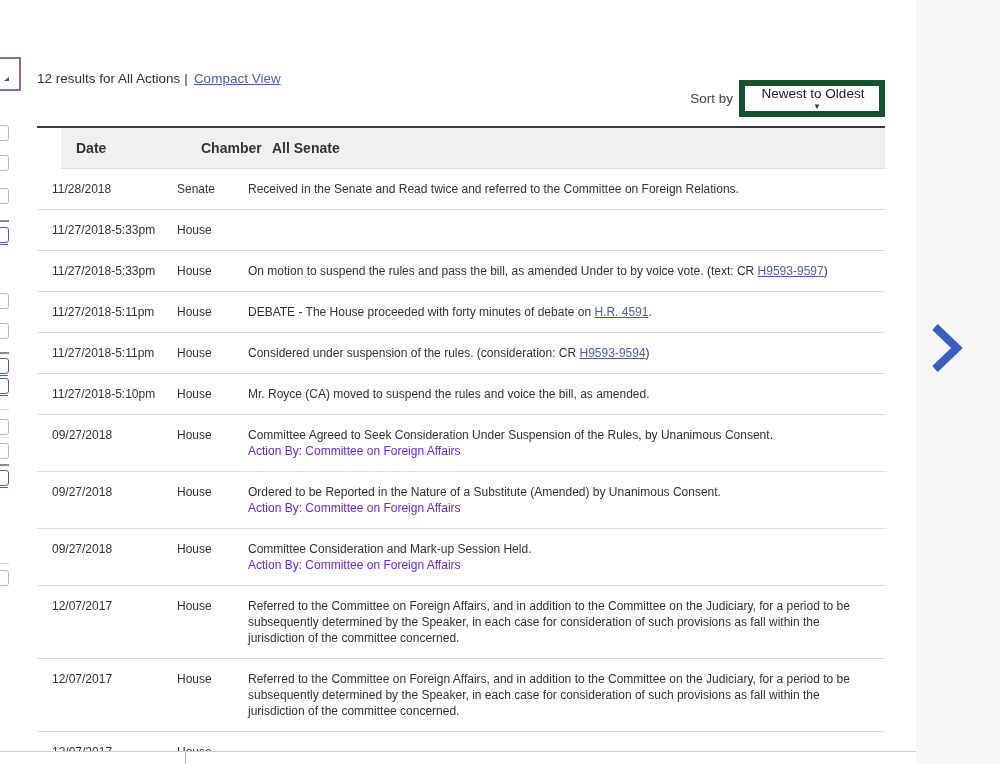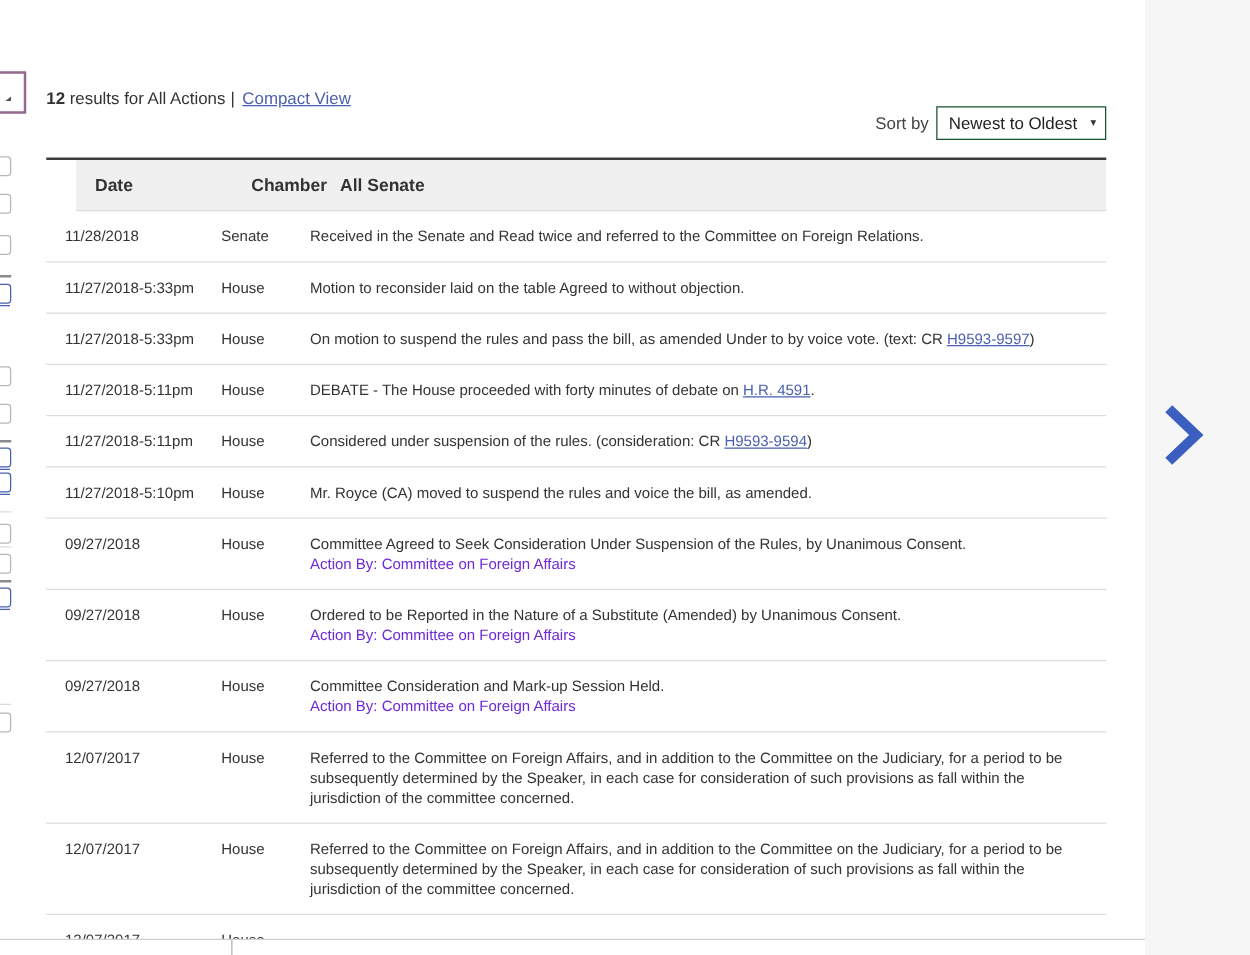--- a/index.html
+++ b/index.html
@@ -40,29 +40,29 @@
   .frag.divider{left:0;width:9px;height:2px;background:#8a8a8a;}
   .frag.dotted{left:0;width:9px;height:1px;background:#dcdcdc;}
 
   
   #main{position:absolute;left:37px;top:64px;width:848px;}
   #results-bar{
     display:flex;align-items:center;justify-content:space-between;
     height:28px;font-size:13.5px;
   }
   #results-left{white-space:nowrap;}
-  #results-count{font-weight:bold;text-align:right;}
+  #results-count{font-weight:normal;text-align:right;}
   .sep{color:#333;padding:0 6px 0 4px;}
   a.link, .link{color:var(--link,#4a5fae);text-decoration:underline;cursor:pointer;}
   #sort-area{display:flex;align-items:center;white-space:nowrap;margin-top:40px;}
   #sort-label{color:#444;margin-right:6px;}
   #sort-dropdown{
-    display:flex;align-items:center;justify-content:space-between;
-    width:118px;height:25px;padding:0 7px 0 9px;border:1px solid #14532d;
-    background:#fff;font-size:13.5px;color:#222;cursor:pointer;
+    display:flex;align-items:center;justify-content:center;
+    width:118px;height:25px;padding:0 7px 0 9px;border:6px solid #14532d;
+    background:#fff;font-size:13.5px;color:#222;cursor:pointer;flex-direction:column;
   }
   #sort-dropdown .arrow{font-size:9px;color:#333;margin-left:8px;}
 
   
   #actions-table{margin-top:34px;width:848px;border-top:2px solid #3c3c3c;}
   .trow{display:flex;border-bottom:1px solid #ddd;font-size:12px;line-height:16px;}
   .trow.header{
     background:#f0f0f0;font-weight:bold;font-size:14px;margin-left:24px;
   }
   .cell{padding:12px 0;}
@@ -137,21 +137,20 @@
       </div>
       <div id="table-body">
           <div class="trow">
             <div class="cell col-date">11/28/2018</div>
             <div class="cell col-chamber">Senate</div>
             <div class="cell col-actions"><span>Received in the Senate and Read twice and referred to the Committee on Foreign Relations.</span></div>
           </div>
           <div class="trow">
             <div class="cell col-date">11/27/2018-5:33pm</div>
             <div class="cell col-chamber">House</div>
-            <div class="cell col-actions"><span>Motion to reconsider laid on the table Agreed to without objection.</span></div>
           </div>
           <div class="trow">
             <div class="cell col-date">11/27/2018-5:33pm</div>
             <div class="cell col-chamber">House</div>
             <div class="cell col-actions"><span>On motion to suspend the rules and pass the bill, as amended Under to by voice vote. (text: CR </span><a class="link">H9593-9597</a><span>)</span></div>
           </div>
           <div class="trow">
             <div class="cell col-date">11/27/2018-5:11pm</div>
             <div class="cell col-chamber">House</div>
             <div class="cell col-actions"><span>DEBATE - The House proceeded with forty minutes of debate on </span><a class="link">H.R. 4591</a><span>.</span></div>

